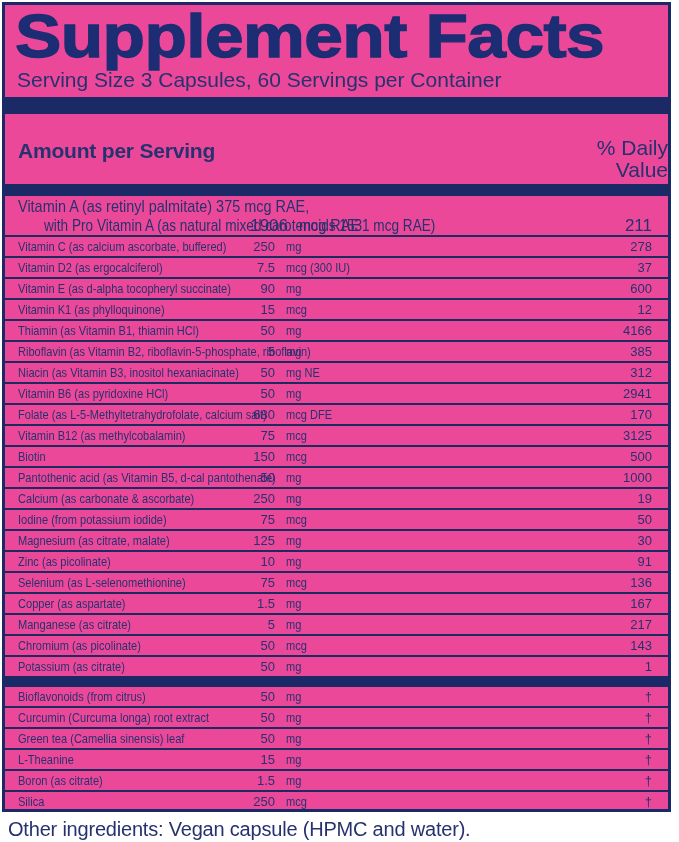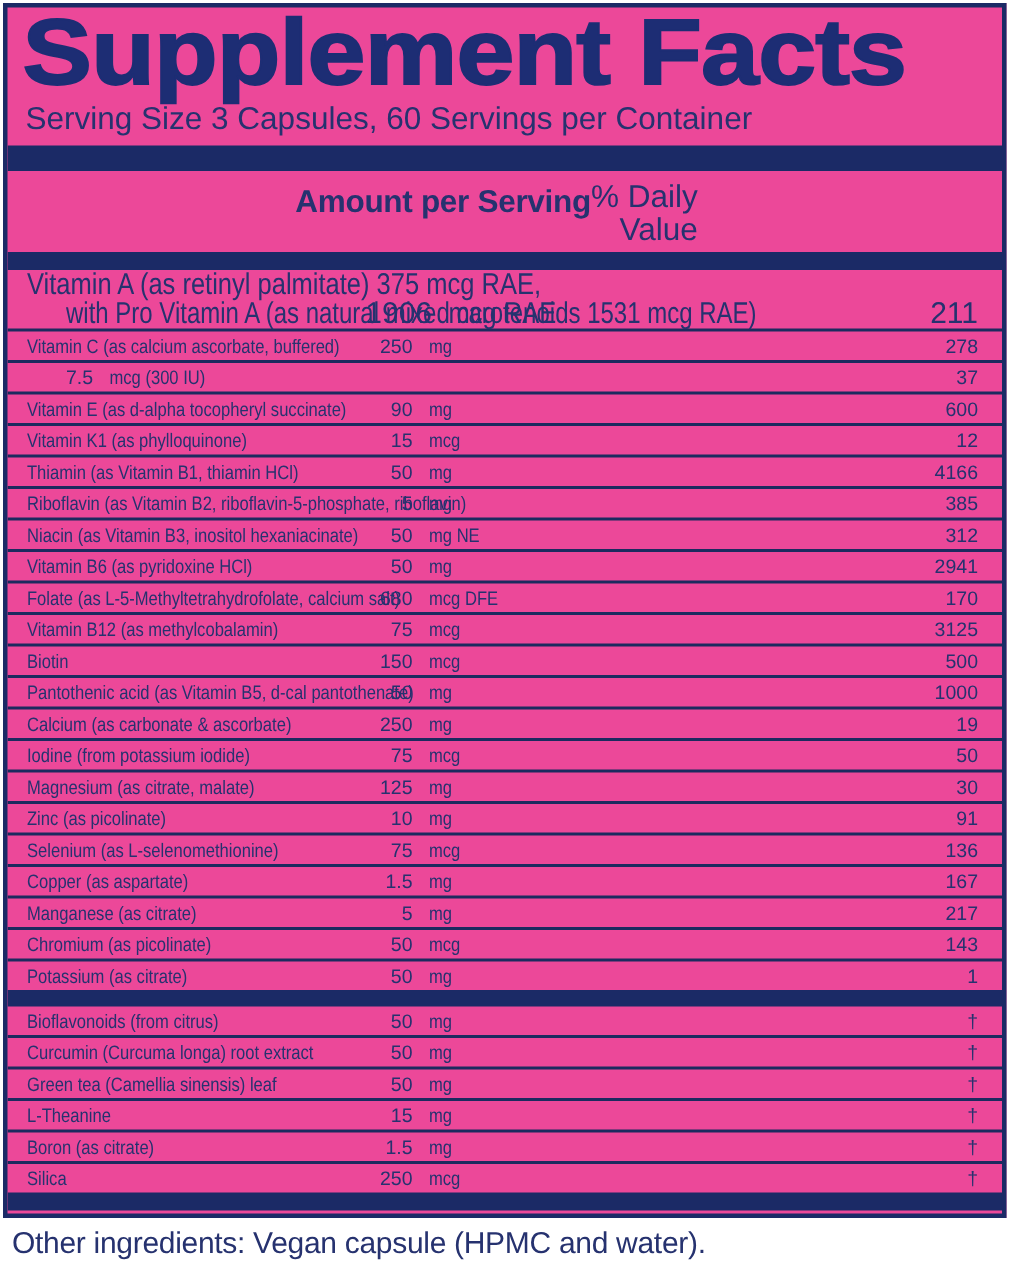--- a/index.html
+++ b/index.html
@@ -16,37 +16,37 @@
     letter-spacing:-0.5px;line-height:58px;white-space:nowrap;
     -webkit-text-stroke:1.3px #1d2d74;
     display:inline-block;transform:scaleX(1.12);transform-origin:left center;
   }
   .serving{margin:2px 0 5px 12px;font-size:21px;line-height:25px;color:#26326f;}
   .bar{background:#1b2a66;width:100%;}
   .bar-1{height:17px;}
   .bar-2{height:12px;}
   .bar-mid{height:11px;}
   .bar-4{height:12px;}
-  .aps-header{display:flex;justify-content:center;align-items:flex-start;
-    padding:7px 24px 3px 13px;}
+  .aps-header{display:flex;justify-content:space-between;align-items:flex-start;
+    padding:7px 0 3px 13px;margin-top:16px;}
   .aps-left{font-weight:bold;font-size:21px;letter-spacing:-0.2px;margin-top:2px;}
   .aps-right{font-weight:normal;font-size:21px;text-align:right;line-height:22px;}
   .rows{width:100%;}
   .row{
     display:flex;align-items:baseline;border-bottom:2px solid #1c2a5f;
     padding:0 16px 0 13px;font-size:13px;line-height:19px;white-space:nowrap;
   }
   .rows .row:last-child{border-bottom:none;}
   .lbl{flex:1 1 0;min-width:0;overflow:visible;}
   .condense{display:inline-block;transform:scaleX(0.85);transform-origin:left center;white-space:nowrap;}
   .amt{flex:0 0 44px;text-align:right;}
   .unit{flex:0 0 auto;min-width:84px;padding-left:11px;text-align:left;}
   .pct{flex:1 0 44px;text-align:right;padding-left:25px;}
   .row-vita{display:block;border-bottom:2px solid #1c2a5f;padding:1px 16px 0 13px;
-    font-size:20px;line-height:19px;white-space:nowrap;}
+    font-size:17px;line-height:19px;white-space:nowrap;}
   .vita-l2{display:flex;align-items:center;}
   .vita-indent{flex:1 1 0;min-width:0;padding-left:26px;}
   .vita-indent .condense{transform:scaleX(0.80);}
   .footnote{display:flex;align-items:baseline;padding:5px 14px 6px 14px;font-size:18.5px;}
   .other{position:absolute;left:8px;top:818px;font-size:20px;color:#26326f;letter-spacing:-0.2px;}
 </style>
 </head>
 <body>
 
 <div class="panel">
@@ -83,20 +83,21 @@
     </div>
 
   <div class="row">
     <span class="lbl"><span class="condense">Vitamin C (as calcium ascorbate, buffered)</span></span>
     <span class="amt">250</span>
     <span class="unit"><span class="condense">mg</span></span>
     <span class="pct">278</span>
   </div>
 
   <div class="row">
+    <span class="lbl"><span class="condense">Vitamin D2 (as ergocalciferol)</span></span>
     <span class="amt">7.5</span>
     <span class="unit"><span class="condense">mcg (300 IU)</span></span>
     <span class="pct">37</span>
   </div>
 
   <div class="row">
     <span class="lbl"><span class="condense">Vitamin E (as d-alpha tocopheryl succinate)</span></span>
     <span class="amt">90</span>
     <span class="unit"><span class="condense">mg</span></span>
     <span class="pct">600</span>

